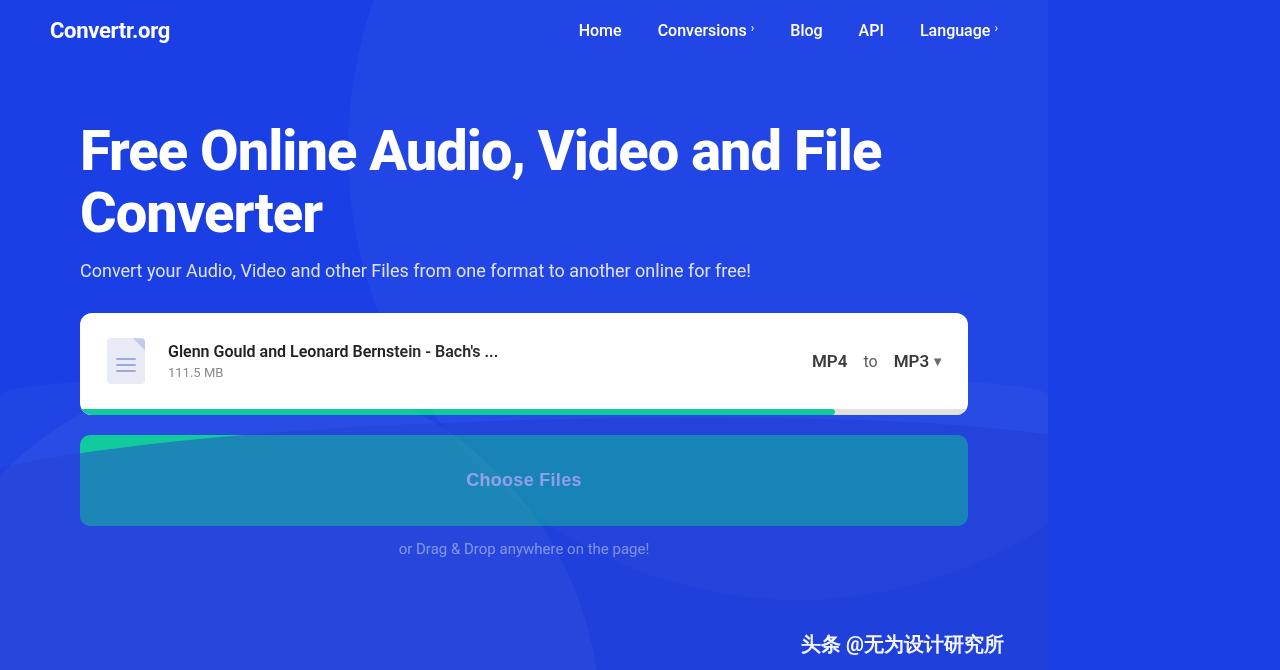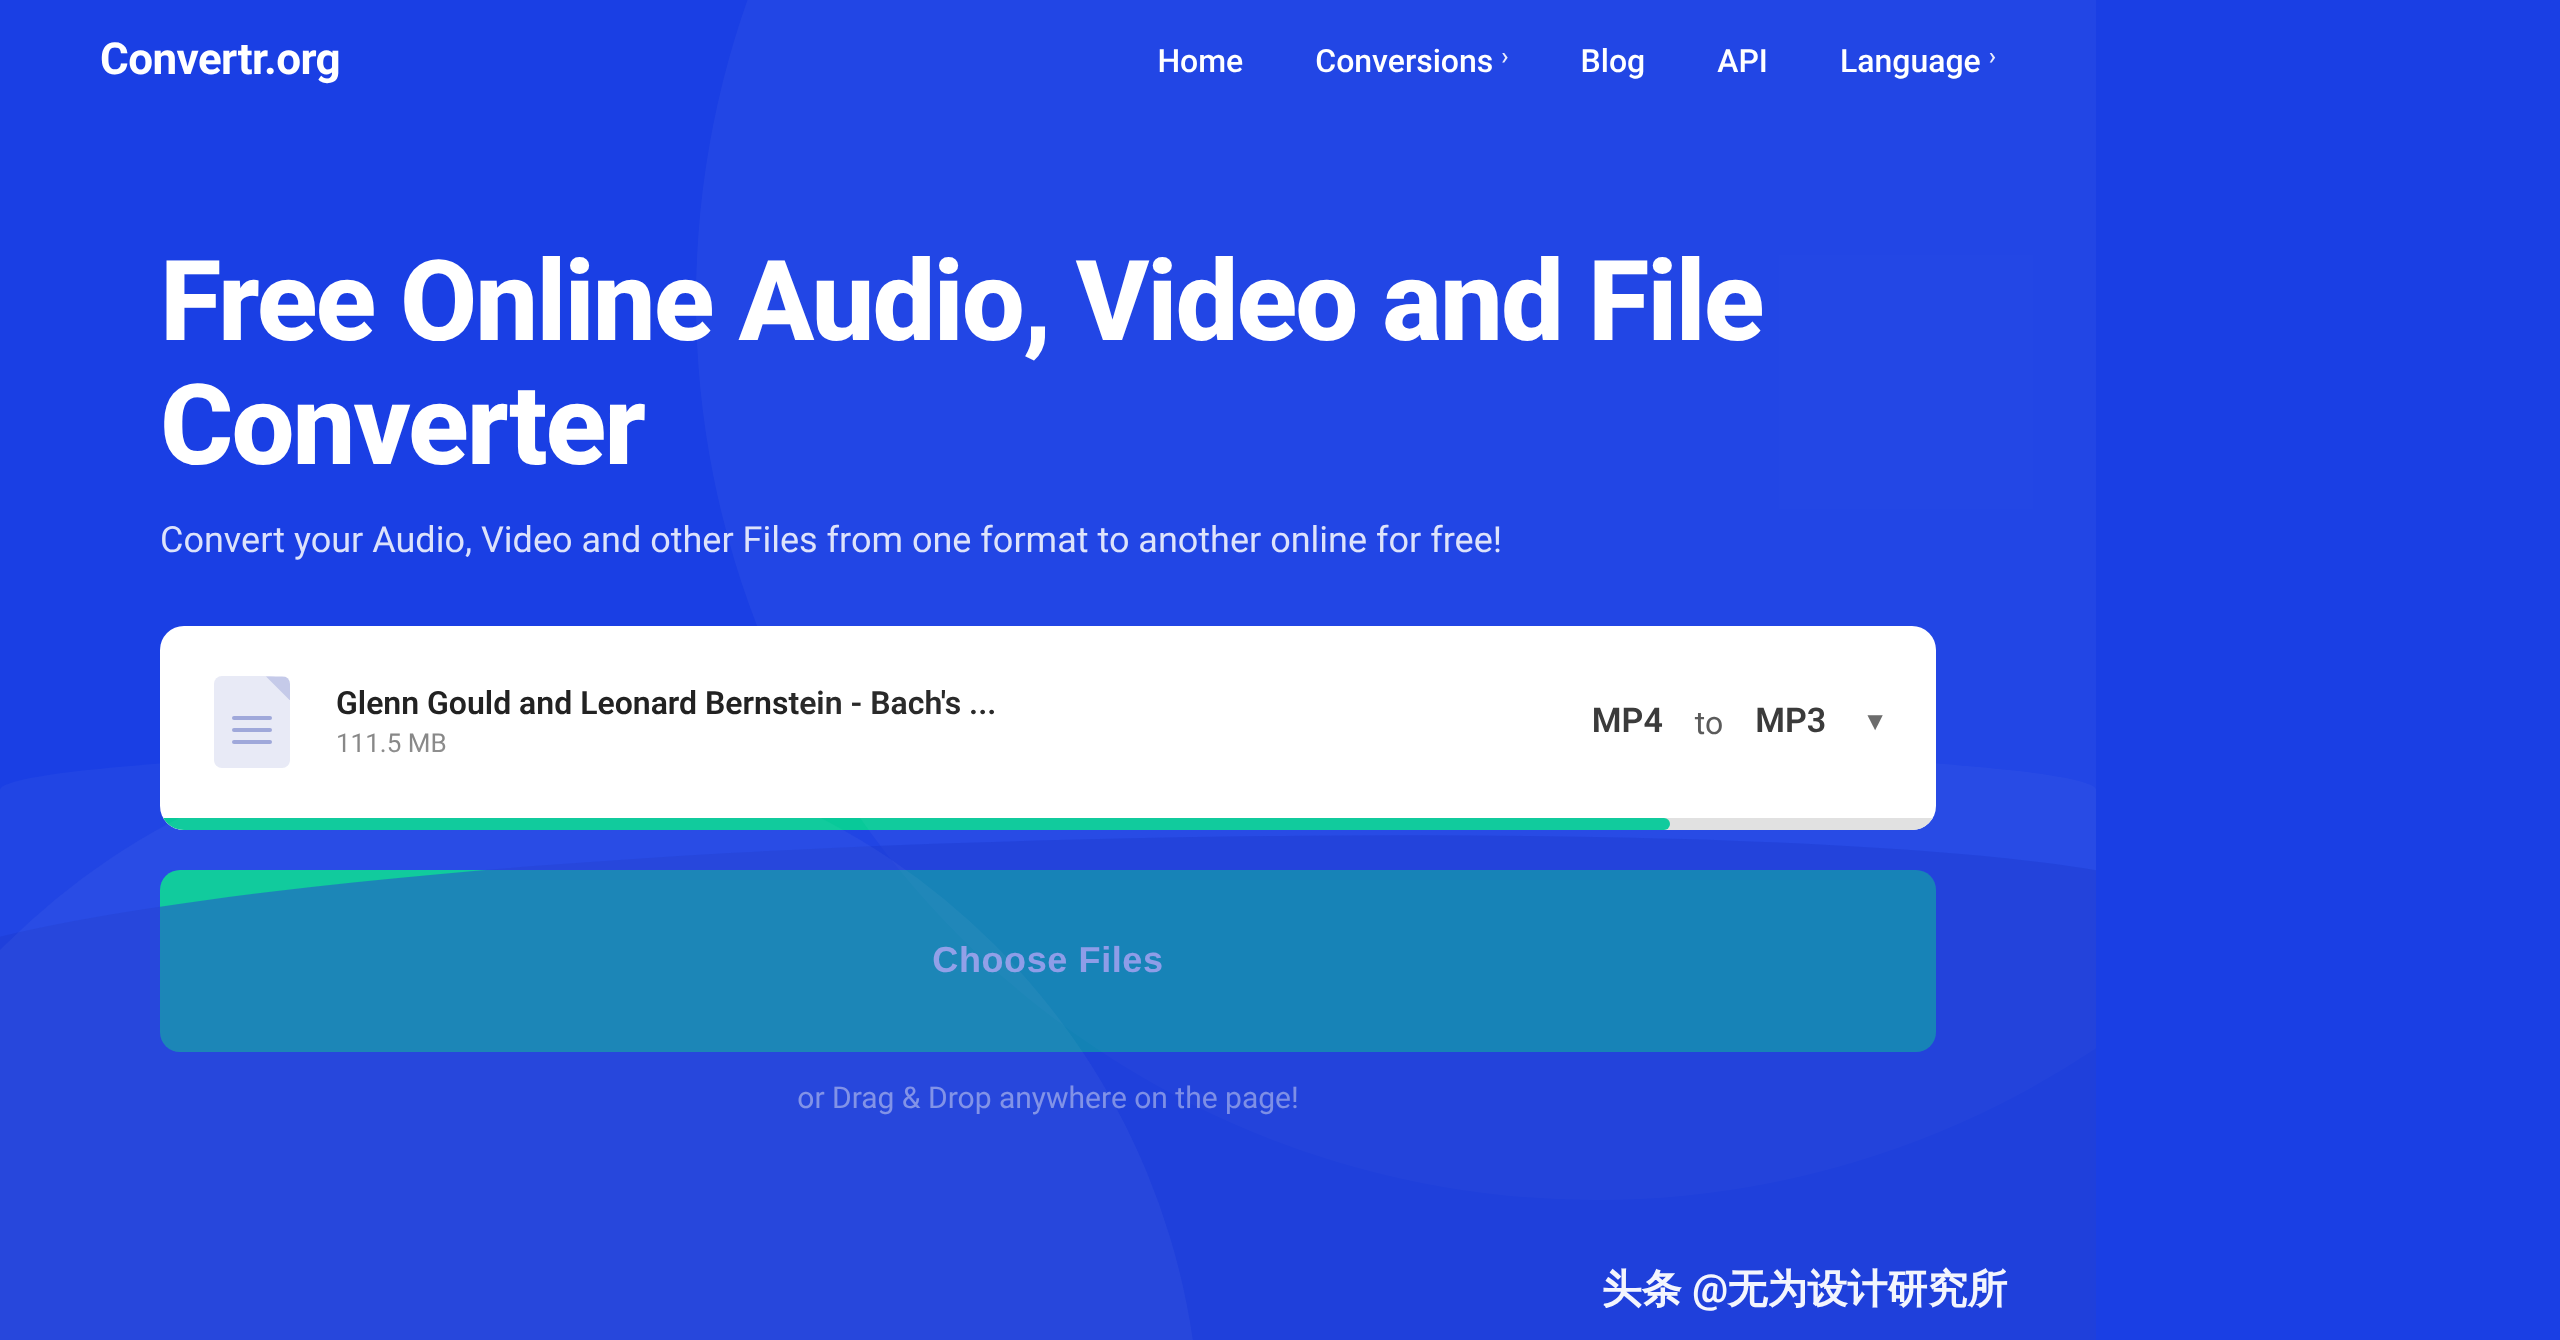--- a/index.html
+++ b/index.html
@@ -200,21 +200,21 @@
       color: #333;
     }
     .format-to {
       font-size: 16px;
       color: #555;
       font-weight: 400;
     }
     .format-select {
       display: flex;
       align-items: center;
-      gap: 18px;
+      gap: 2px;
       font-size: 17px;
       font-weight: 600;
       color: #333;
       cursor: pointer;
     }
     .format-chevron {
       font-size: 13px;
       color: #666;
     }
 

